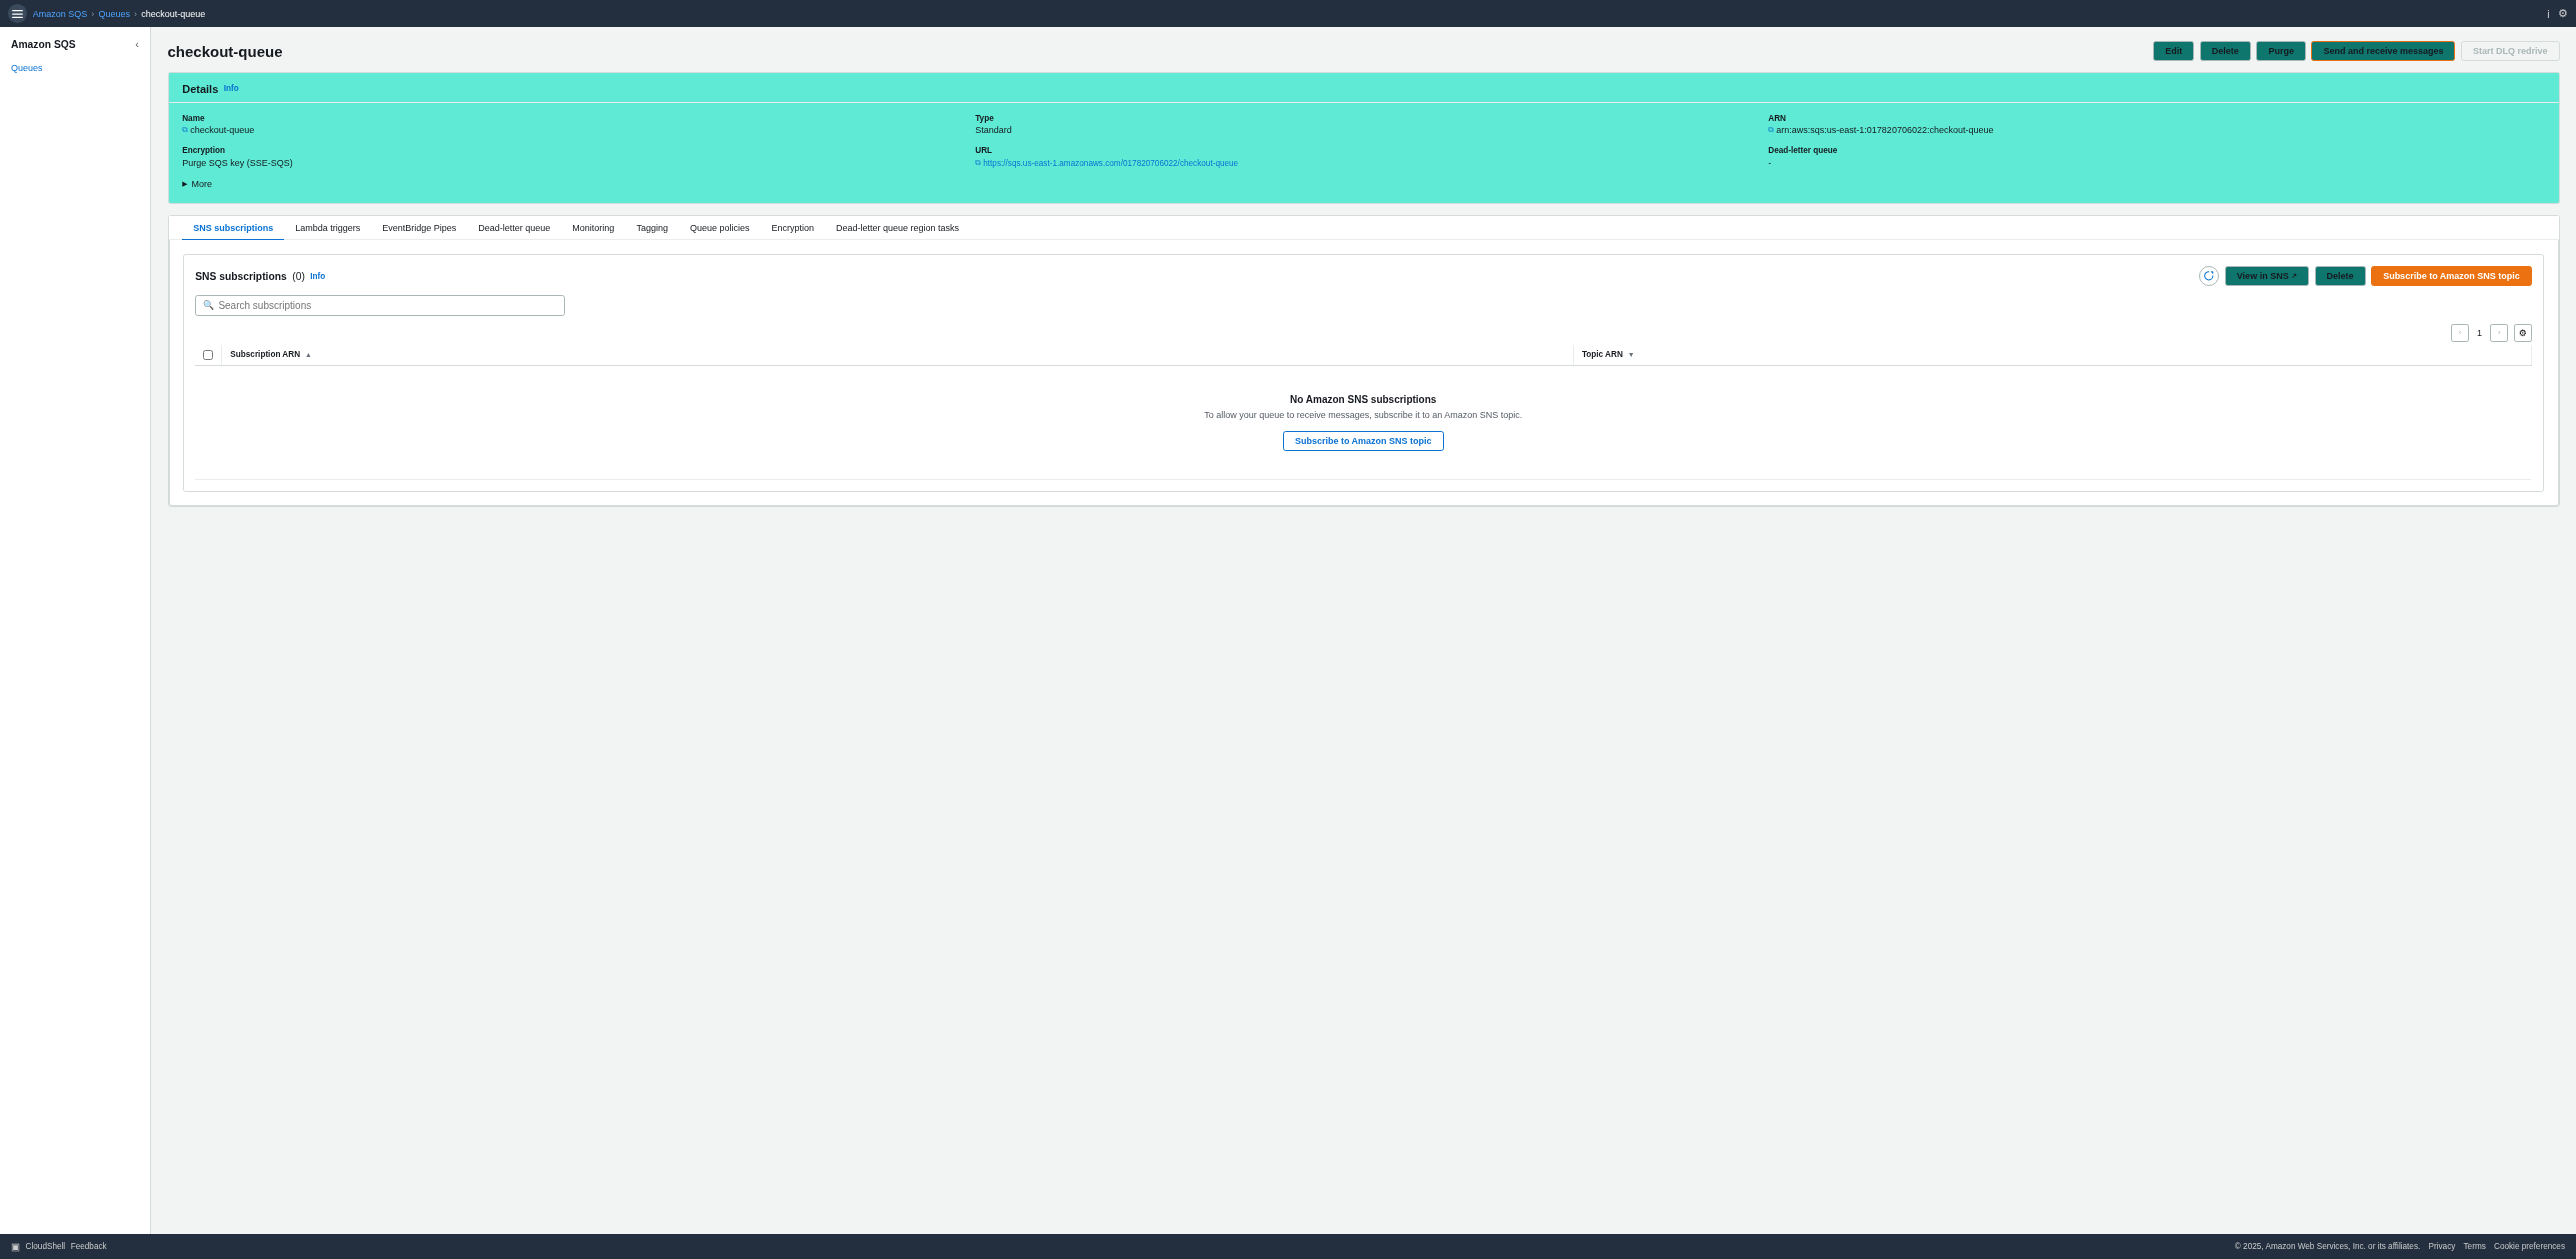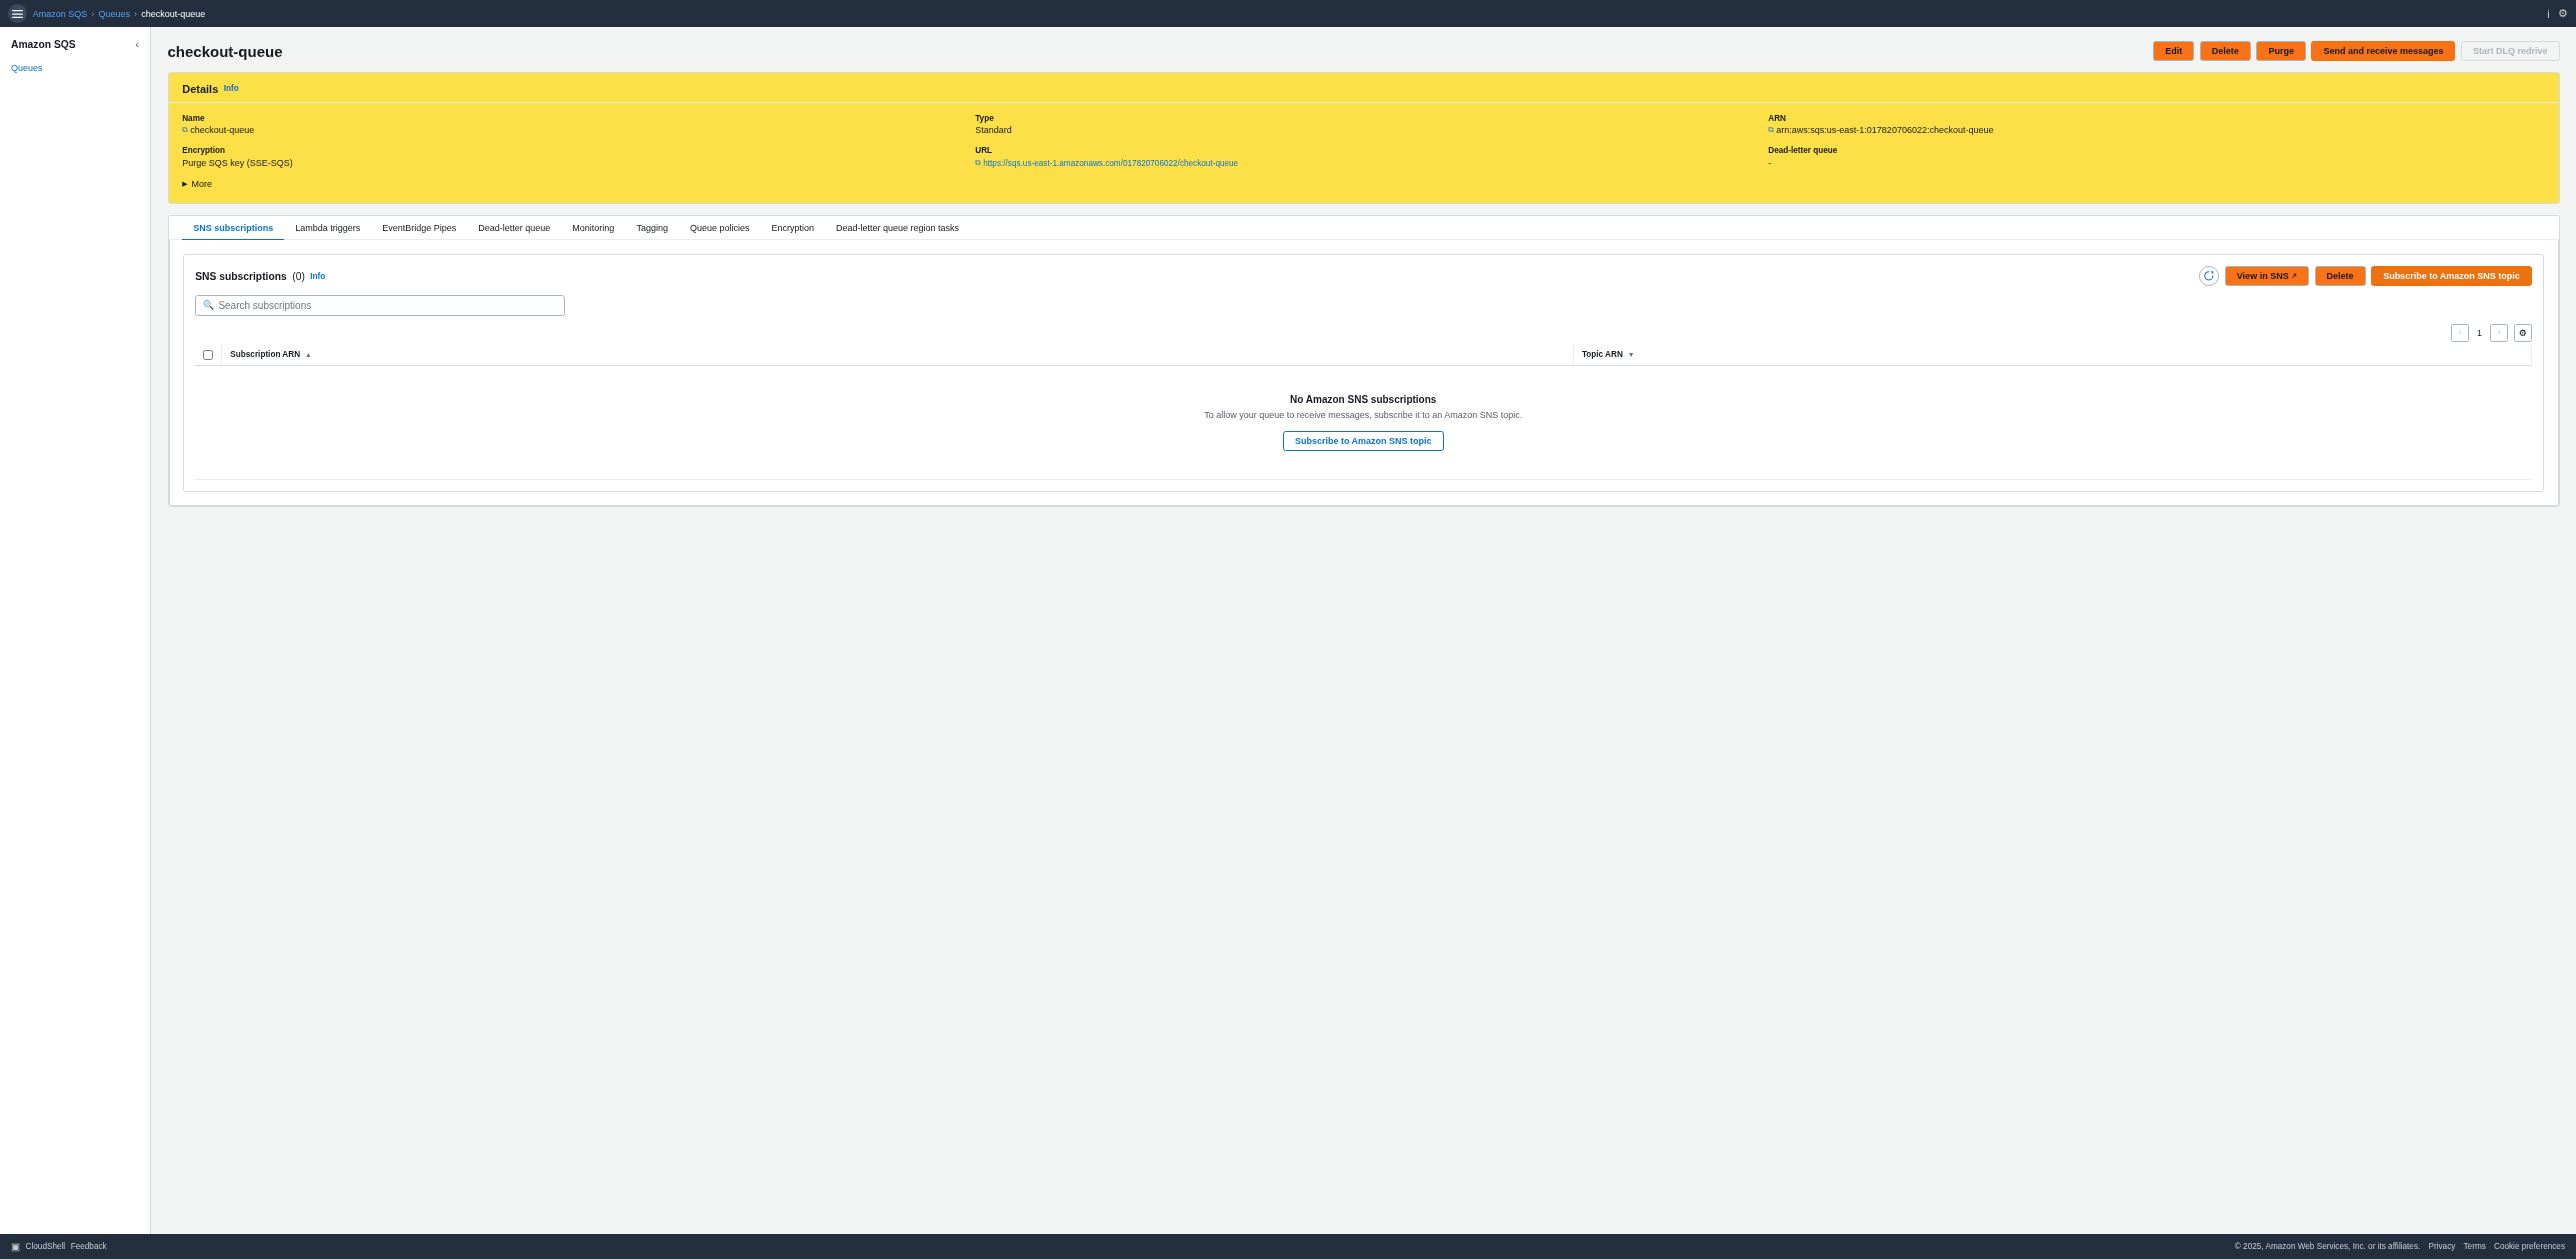--- a/index.html
+++ b/index.html
@@ -50,29 +50,29 @@
     .content-area { flex: 1; overflow-y: auto; padding: 13.7px 16.5px; }
 
     
     .page-header {
       display: flex; align-items: center; justify-content: space-between; margin-bottom: 11px;
     }
     .page-title { font-size: 15px; font-weight: 700; color: #16191f; }
     .page-actions { display: flex; gap: 5.5px; align-items: center; }
     .btn {
       padding: 4.1px 11px; border-radius: 2.7px; cursor: pointer; font-size: 9px;
-      font-weight: 600; border: 0.7px solid #aab7b8; background: #f97316; color: #16191f;
+      font-weight: 600; border: 0.7px solid #aab7b8; background: #0f766e; color: #16191f;
     }
     .btn-primary { background: #ec7211; color: white; border-color: #ec7211; }
     .btn-active { border: 1.4px solid #ec7211; }
     .btn-disabled { background: #f2f3f3; color: #aab7b8; border-color: #d5dbdb; cursor: not-allowed; }
 
     
     .card {
-      background: #fde047; border: 0.7px solid #d5dbdb; border-radius: 2.7px; margin-bottom: 11px;
+      background: #5eead4; border: 0.7px solid #d5dbdb; border-radius: 2.7px; margin-bottom: 11px;
     }
     .card-header { padding: 9.6px 13.7px 6.9px 13.7px; border-bottom: 0.7px solid #eaeded; }
     .card-header-title { font-size: 11px; font-weight: 700; display: flex; align-items: center; gap: 5.5px; }
     .info-link { color: #0972d3; font-size: 8.2px; text-decoration: none; }
     .card-body { padding: 11px 13.7px; }
 
     
     .details-grid { display: grid; grid-template-columns: 1fr 1fr 1fr; gap: 11px 16.5px; }
     .detail-item label { font-size: 8.2px; font-weight: 700; color: #16191f; display: block; margin-bottom: 2.7px; }
     .detail-item .value { font-size: 9px; color: #16191f; display: flex; align-items: center; gap: 2.7px; }

